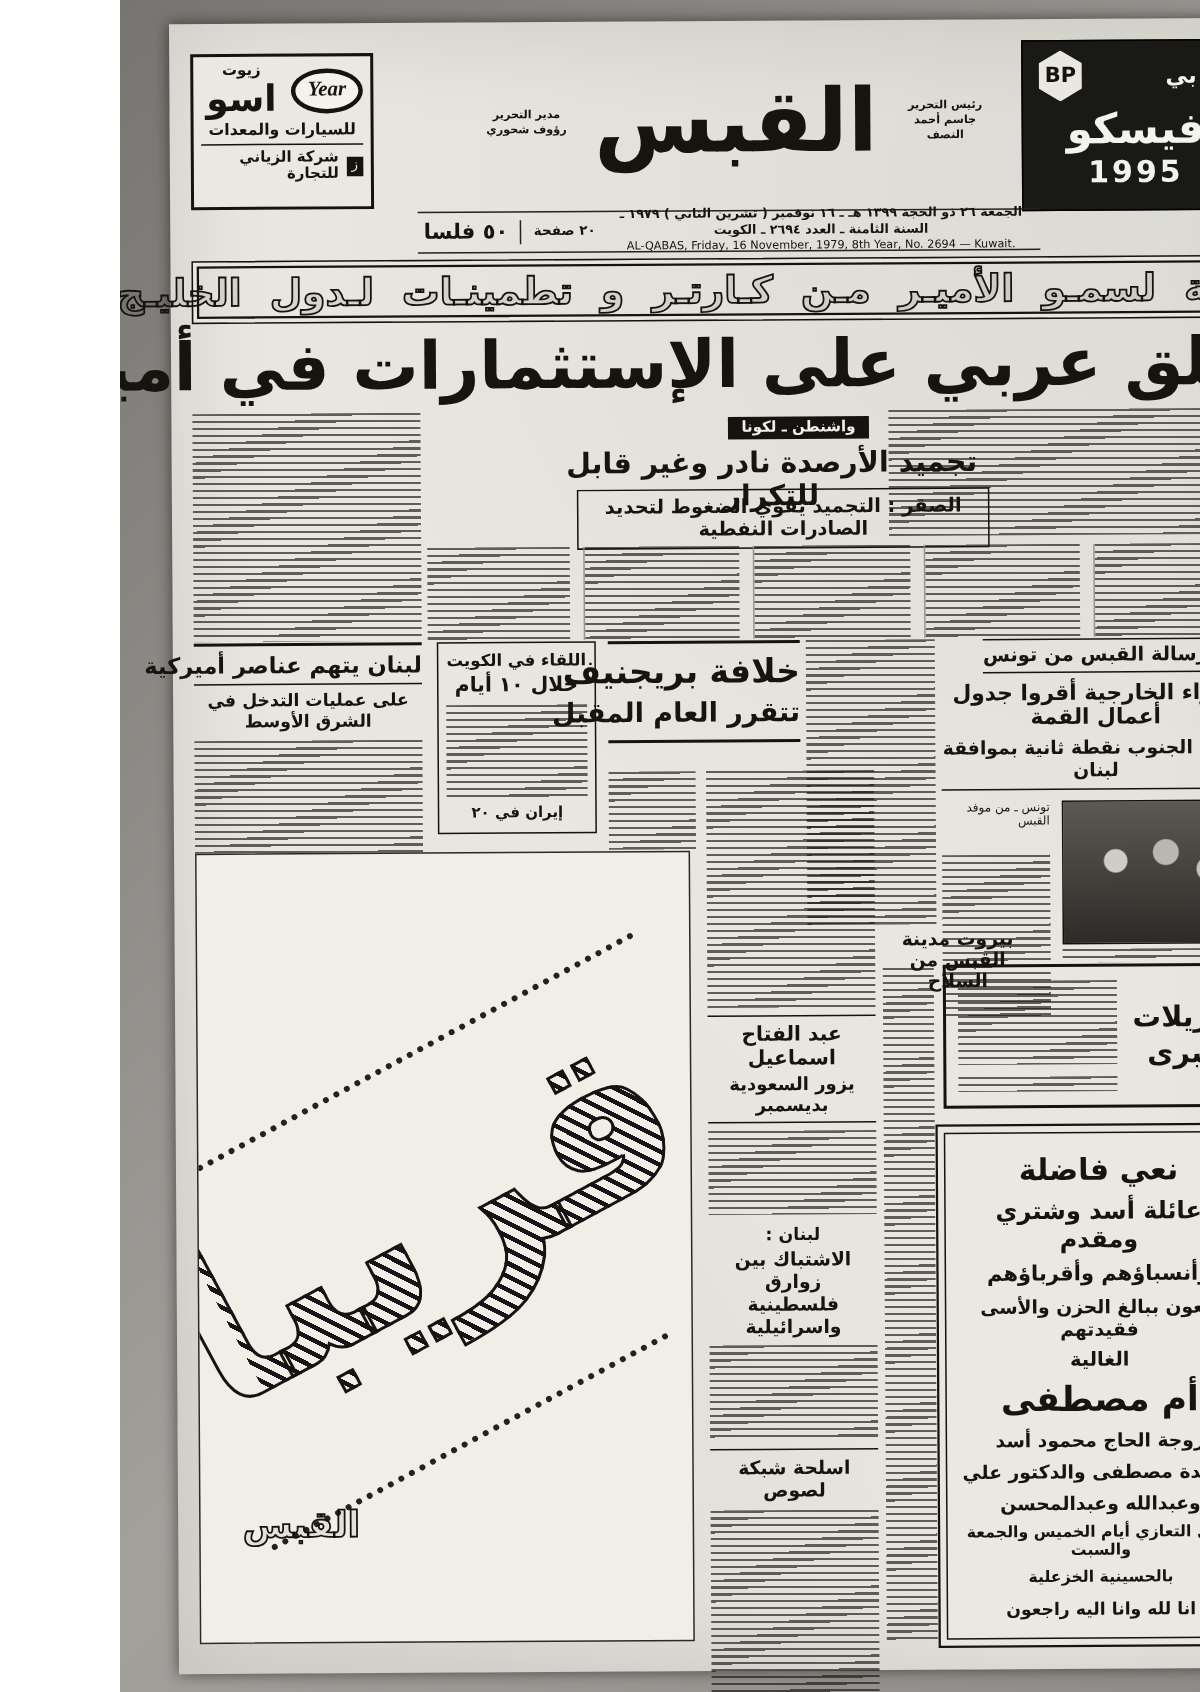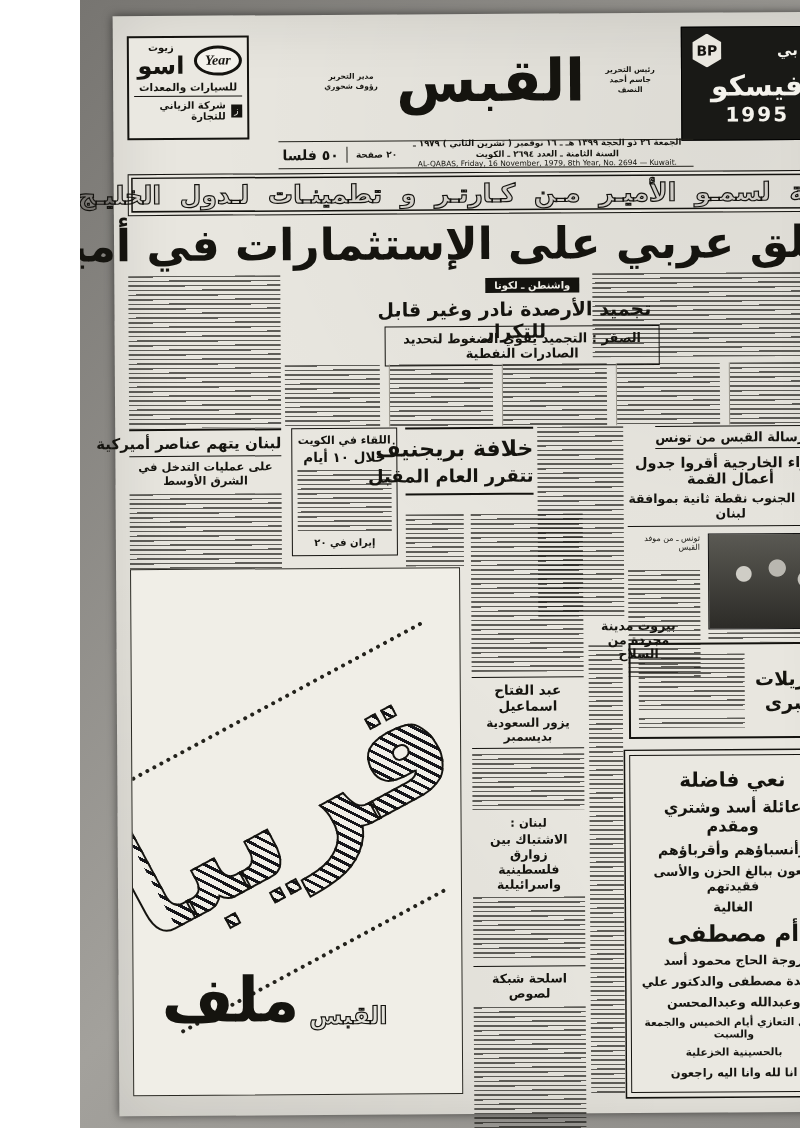--- a/index.html
+++ b/index.html
@@ -282,21 +282,21 @@
       </div>
       <div style="flex:1;">
         <div class="byline">تونس ـ من موفد القبس</div>
         <div class="greek" style="height:108px;"></div>
       </div>
     </div>
   </div>
 
   <div class="abs beirut-h" style="left:470px; top:606px; width:104px;">
     <div>بيروت مدينة</div>
-    <div>مجردة من السلاح</div>
+    <div>القبس من السلاح</div>
   </div>
 
   <div class="abs sale" style="left:512px; top:630px; width:206px; height:96px;">
     <div class="sale-title">تنزيلات كبرى</div>
     <div style="flex:1;">
       <div class="greek" style="height:56px;"></div>
       <div class="greek" style="height:10px; margin-top:8px;"></div>
     </div>
   </div>
 
@@ -318,21 +318,20 @@
   </div>
 
   <div class="abs greek" style="left:472px; top:632px; width:34px; height:448px;"></div>
 
   <div class="abs promo" style="left:14px; top:553px; width:330px; height:527px;">
     <div class="dash" style="left:-20px; top:130px;"></div>
     <div class="dash" style="left:30px; top:390px; width:300px;"></div>
     <div class="qariban">قريباً</div>
     <div class="promo-logo">
       <span class="promo-word2">القبس</span>
-      <span class="promo-word1">ملف</span>
     </div>
   </div>
 
   <div class="abs obit" style="left:512px; top:742px; width:206px; height:338px;">
     <div class="o-head">نعي فاضلة</div>
     <div class="o-fam1">عائلة أسد وشتري ومقدم</div>
     <div class="o-fam2">وأنسباؤهم وأقرباؤهم</div>
     <div class="o-m1">ينعون ببالغ الحزن والأسى فقيدتهم</div>
     <div class="o-m2">الغالية</div>
     <div class="o-name">أم مصطفى</div>

